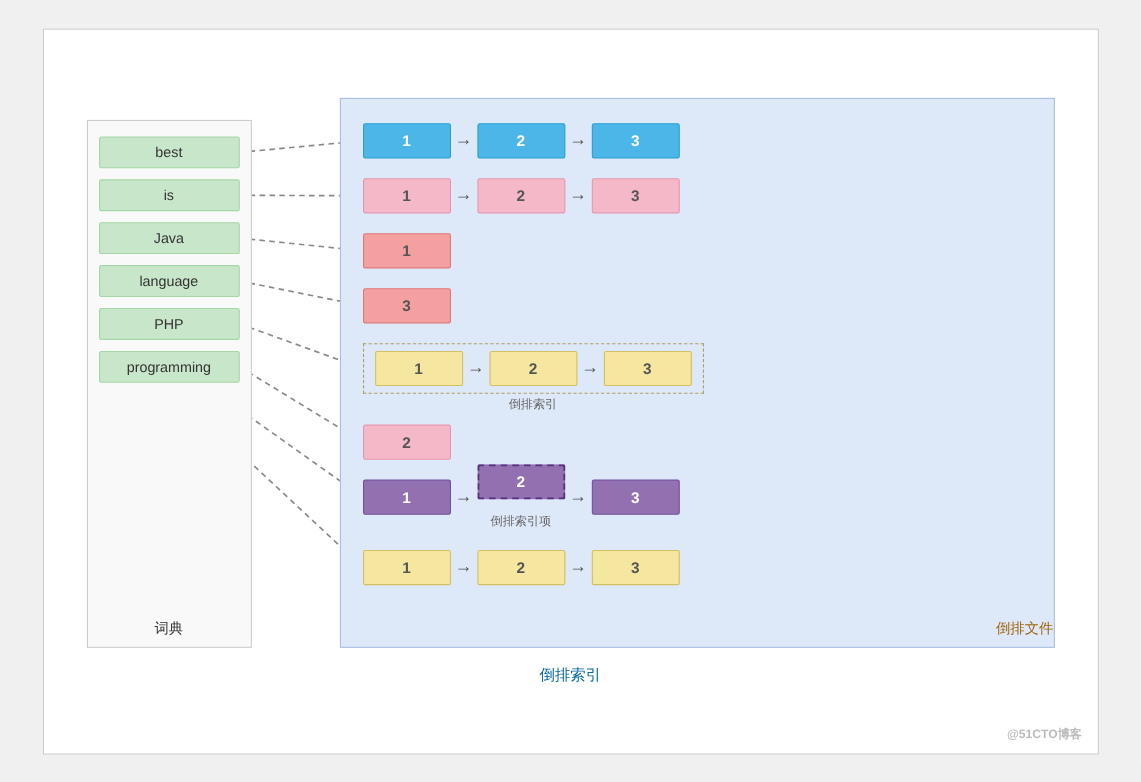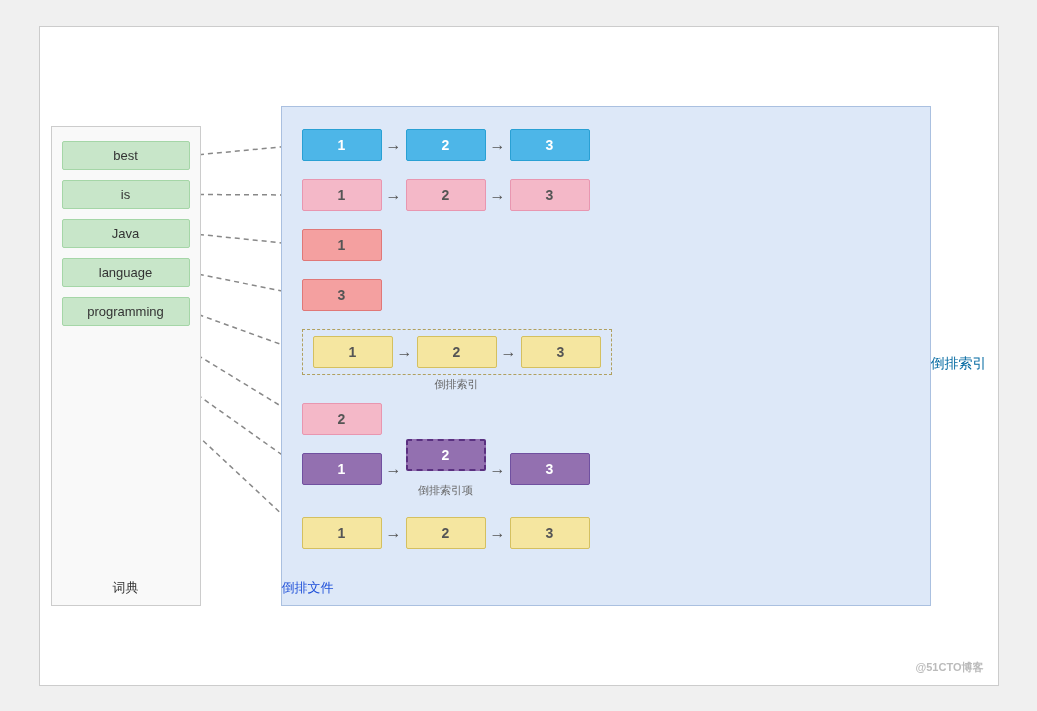--- a/index.html
+++ b/index.html
@@ -12,20 +12,21 @@
       align-items: center;
       justify-content: center;
     }
     .outer-container {
       background: white;
       border: 1px solid #ccc;
       width: 960px;
       height: 660px;
       position: relative;
       display: flex;
+      flex-direction: column;
       align-items: center;
       justify-content: center;
     }
     
     .dict-panel {
       background: #f9f9f9;
       border: 1px solid #ccc;
       width: 150px;
       padding: 14px 10px 30px 10px;
       position: relative;
@@ -54,23 +55,23 @@
     .inv-panel {
       background: #dde8f8;
       border: 1px solid #aac0e0;
       flex: 1;
       margin-left: 80px;
       padding: 20px 20px 30px 20px;
       position: relative;
       min-height: 500px;
     }
     .inv-panel-label {
-      text-align: left;
+      text-align: right;
       font-size: 13px;
-      color: #1d4ed8;
+      color: #a16207;
       position: absolute;
       bottom: 8px;
       left: 0; right: 0;
     }
     
     .row {
       display: flex;
       align-items: center;
       margin-bottom: 14px;
       height: 36px;
@@ -173,20 +174,21 @@
         <line x1="139" y1="244.5" x2="251" y2="313" stroke="#888" stroke-width="1.5" stroke-dasharray="5,4" marker-end="url(#arrow)"></line>
         <line x1="139" y1="283.5" x2="251" y2="363" stroke="#888" stroke-width="1.5" stroke-dasharray="5,4" marker-end="url(#arrow)"></line>
         <line x1="139" y1="322.5" x2="251" y2="427" stroke="#888" stroke-width="1.5" stroke-dasharray="5,4" marker-end="url(#arrow)"></line>
   </svg>
 
     <div class="dict-panel" id="dict-panel">
       <div class="dict-item" id="di0">best</div>
       <div class="dict-item" id="di1">is</div>
       <div class="dict-item" id="di2">Java</div>
       <div class="dict-item" id="di4">language</div>
+      <div class="dict-item" id="di5">PHP</div>
       <div class="dict-item" id="di6">programming</div>
       <div class="dict-label">词典</div>
     </div>
 
     <div class="inv-panel" id="inv-panel">
 
       <div class="row" id="rr0">
         <div class="cell cell-blue">1</div>
         <div class="arrow">→</div>
         <div class="cell cell-blue">2</div>

